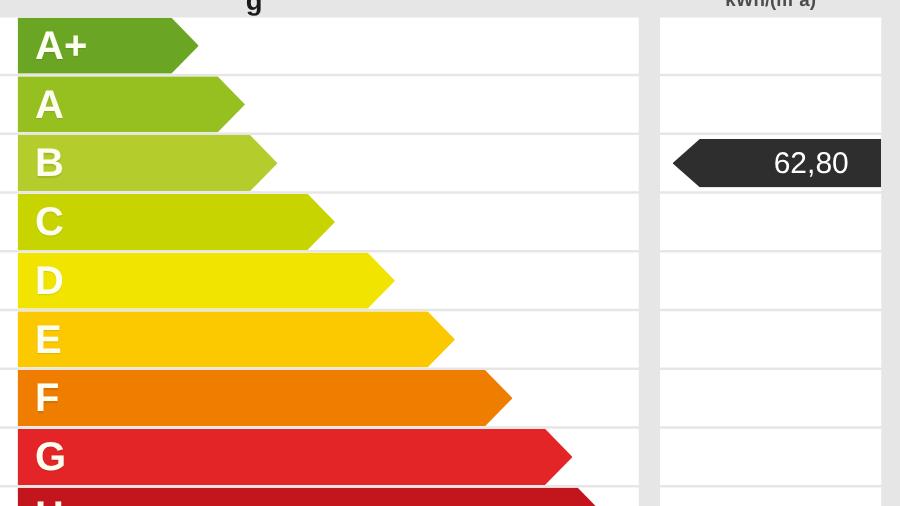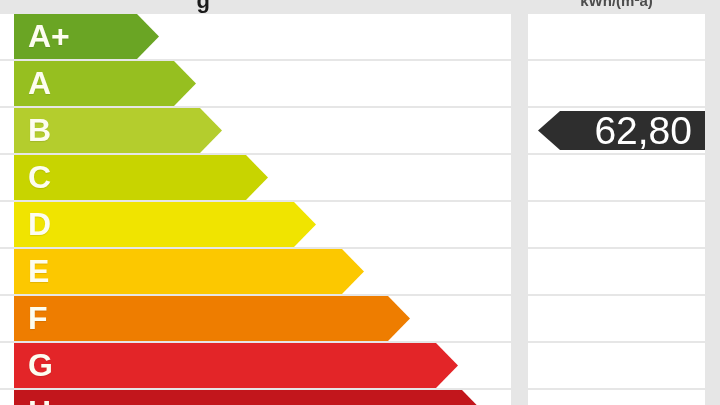--- a/index.html
+++ b/index.html
@@ -107,25 +107,25 @@
   
   .value-marker {
     position: absolute;
     top: 3px;
     left: 538px;
     width: 167px;
     height: 39px;
     background: #2e2e2e;
     clip-path: polygon(22px 0, 100% 0, 100% 100%, 22px 100%, 0 50%);
     color: #ffffff;
-    font-size: 39px;
+    font-size: 24px;
     font-weight: normal;
     line-height: 39px;
     text-align: right;
-    padding-right: 13px;
+    padding-right: 26px;
     box-sizing: border-box;
     white-space: nowrap;
   }
 </style>
 </head>
 <body>
 
 <div id="header">
   <div id="header-title">g</div>
   <div id="header-unit">kWh/(m²a)</div>

